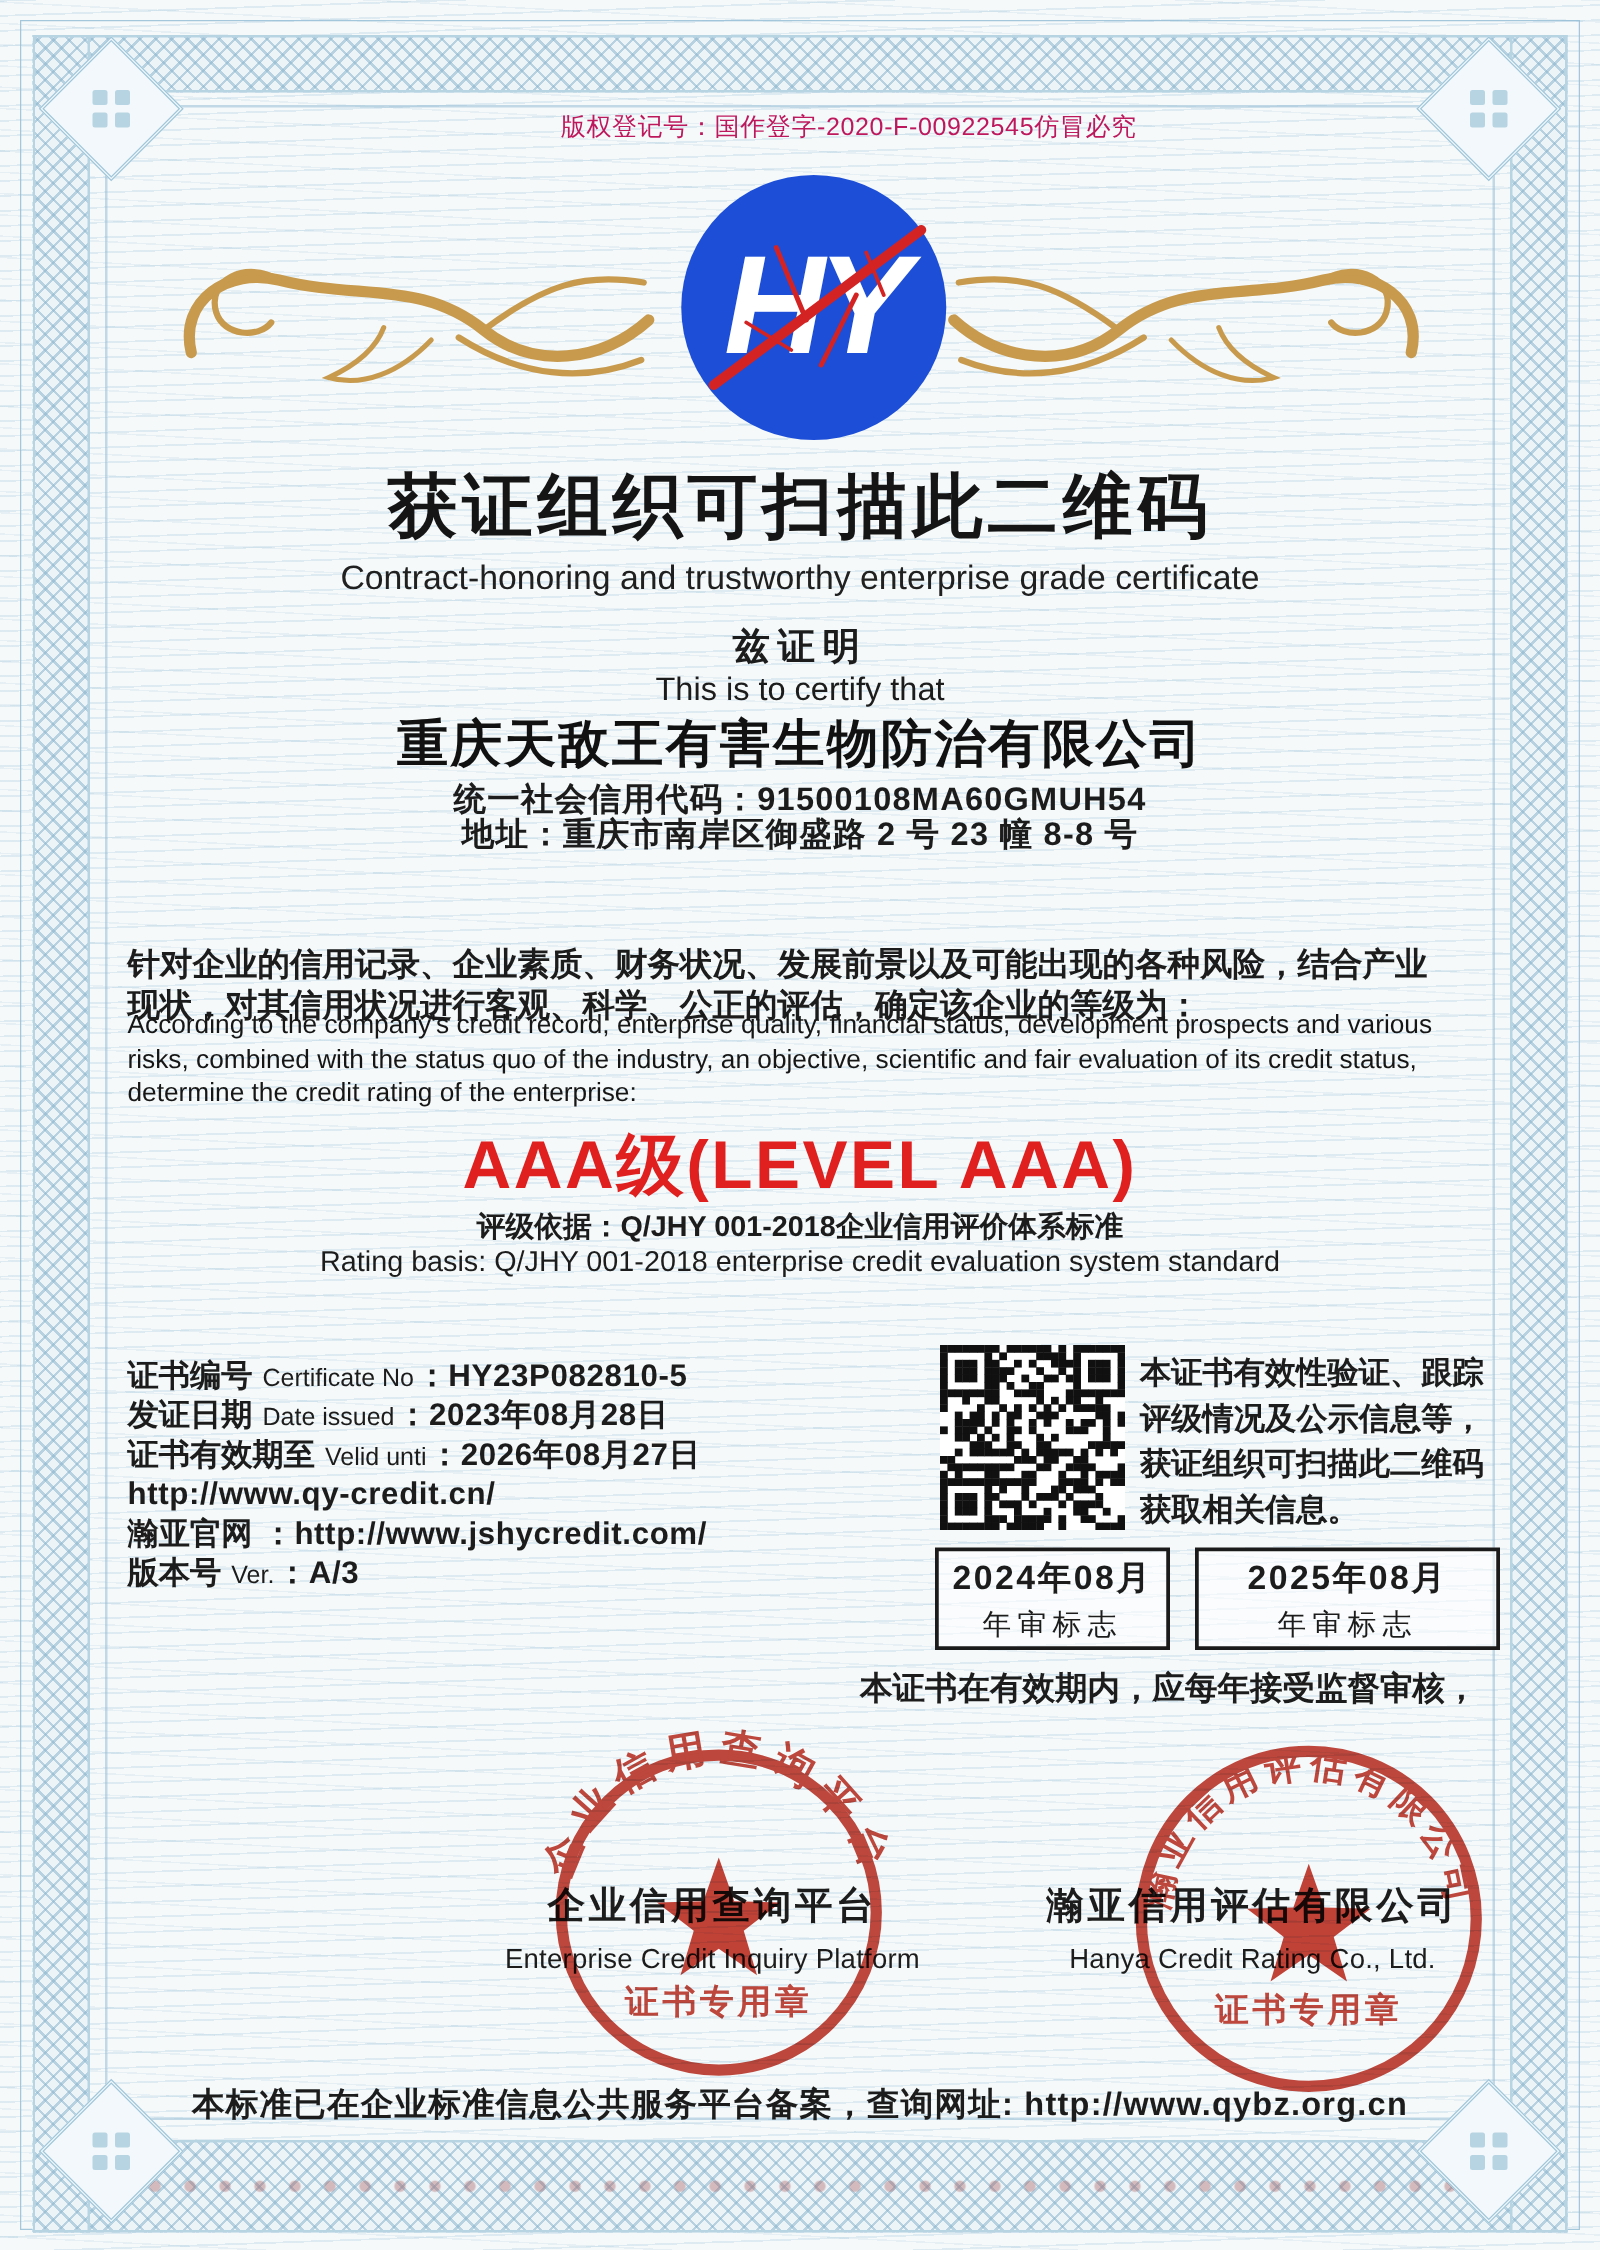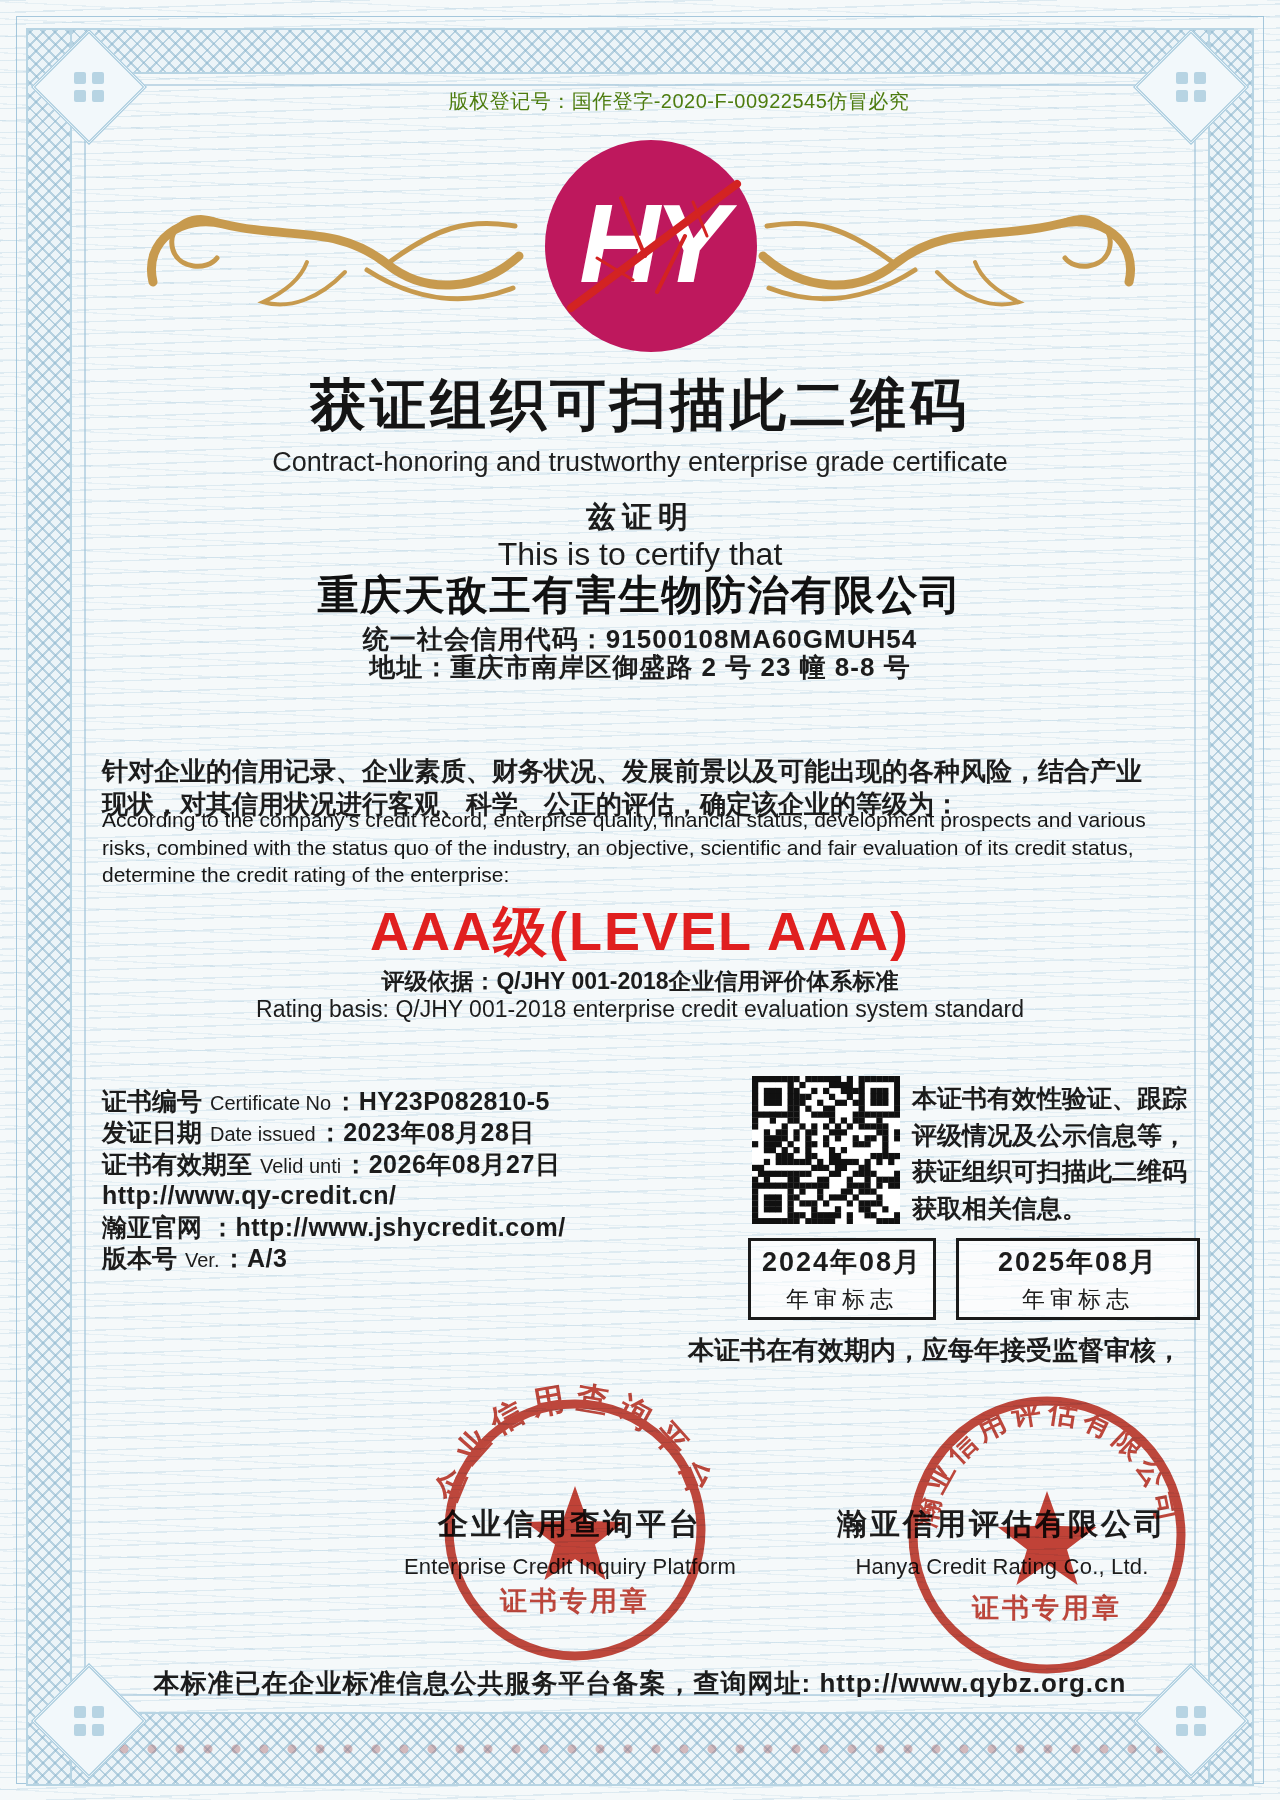--- a/index.html
+++ b/index.html
@@ -44,40 +44,40 @@
     display:flex;align-items:center;justify-content:center;
   }
   .corner .dots{display:grid;grid-template-columns:12px 12px;grid-gap:6px;transform:rotate(-45deg);}
   .corner .dots i{width:12px;height:12px;background:#b7d4e3;border-radius:2px;}
   .c-tl{left:48px;top:46px;} .c-tr{right:48px;top:46px;}
   .c-bl{left:48px;bottom:38px;} .c-br{right:48px;bottom:38px;}
 
   
   .cline{position:absolute;left:0;right:0;text-align:center;white-space:nowrap;}
 
-  .copyright{top:88px;padding-left:78px;font-size:20px;color:#4d7c0f;letter-spacing:.5px;}
+  .copyright{top:88px;padding-left:78px;font-size:20px;color:#be185d;letter-spacing:.5px;}
 
   
   .logo{
     position:absolute;left:545px;top:140px;width:212px;height:212px;border-radius:50%;
-    background:#be185d;display:flex;align-items:center;justify-content:center;
+    background:#1d4ed8;display:flex;align-items:center;justify-content:center;
   }
   .logo-hy{
     font-size:112px;font-weight:800;font-style:italic;color:#ffffff;
     letter-spacing:-6px;line-height:1;transform:translateY(-2px);
   }
   .logo-cracks{position:absolute;inset:0;}
   .flourish{position:absolute;top:170px;width:392px;height:150px;}
   .flourish-left{left:135px;}
   .flourish-right{left:755px;transform:scaleX(-1);}
 
   .title-zh{top:368px;font-size:56px;font-weight:800;letter-spacing:4px;color:#151515;}
   .title-en{top:447px;font-size:27px;color:#202020;}
   .certify-zh{top:497px;font-size:30px;font-weight:600;letter-spacing:6px;}
-  .certify-en{top:536px;font-size:32px;}
+  .certify-en{top:536px;font-size:26px;}
   .company{top:568px;font-size:41px;font-weight:800;letter-spacing:2px;color:#111;}
   .credit-code{top:622px;font-size:26px;font-weight:600;letter-spacing:1px;}
   .address{top:650px;font-size:26px;font-weight:600;letter-spacing:1px;}
 
   .para-zh{position:absolute;left:102px;right:92px;top:736px;font-size:26px;line-height:32.5px;font-weight:600;text-align:left;margin-top:19px;}
   .para-en{position:absolute;left:102px;right:92px;top:806px;font-size:21px;line-height:27.5px;text-align:left;color:#161616;}
 
   .grade{top:896px;font-size:54px;font-weight:800;letter-spacing:2px;}
   .basis-zh{top:966px;font-size:23px;font-weight:600;}
   .basis-en{top:996px;font-size:23px;}

